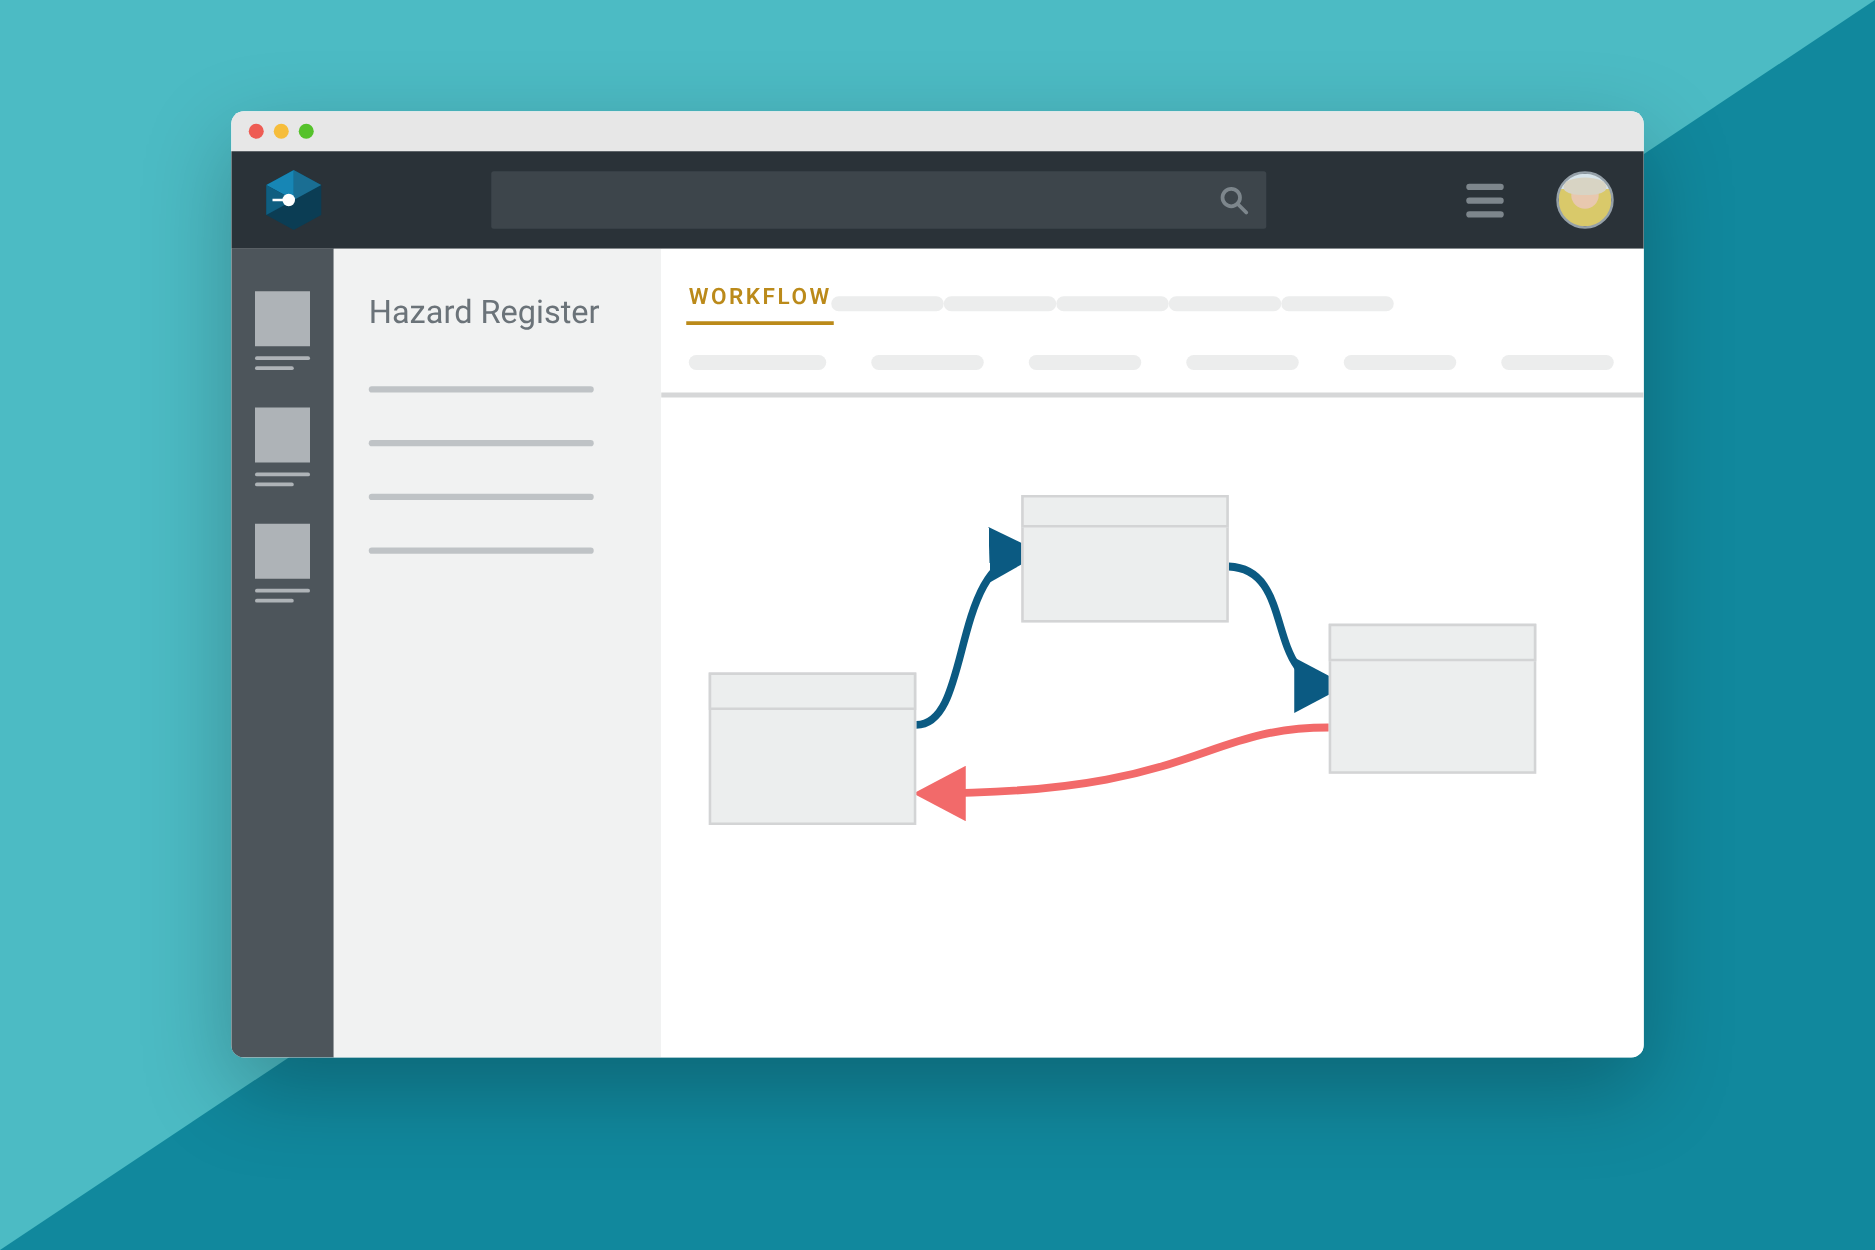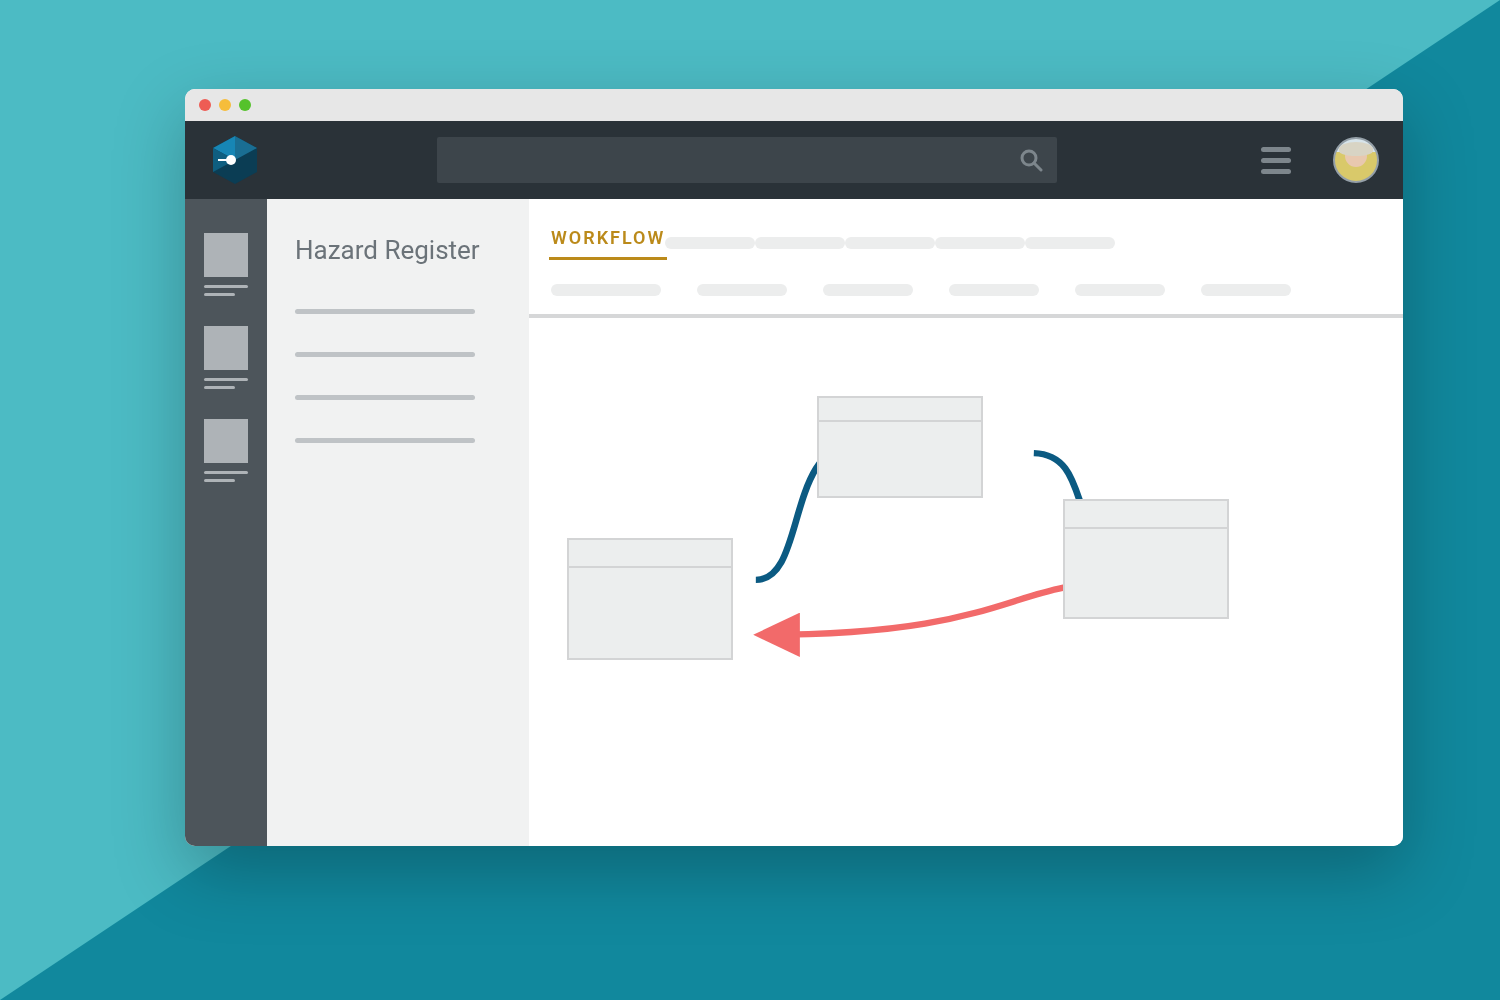--- a/index.html
+++ b/index.html
@@ -19,21 +19,21 @@
     width: 0; height: 0;
     right: 0; bottom: 0;
     border-left: 1500px solid transparent;
     border-bottom: 1000px solid #11889d;
   }
 
   .window {
     position: absolute;
     left: 185px;
     top: 89px;
-    width: 1218px;
+    width: 1130px;
     height: 757px;
     background: #ffffff;
     border-radius: 10px;
     box-shadow: 0 25px 70px rgba(0,0,0,0.25);
     overflow: hidden;
     display: flex;
     flex-direction: column;
   }
 
   .title-bar {

